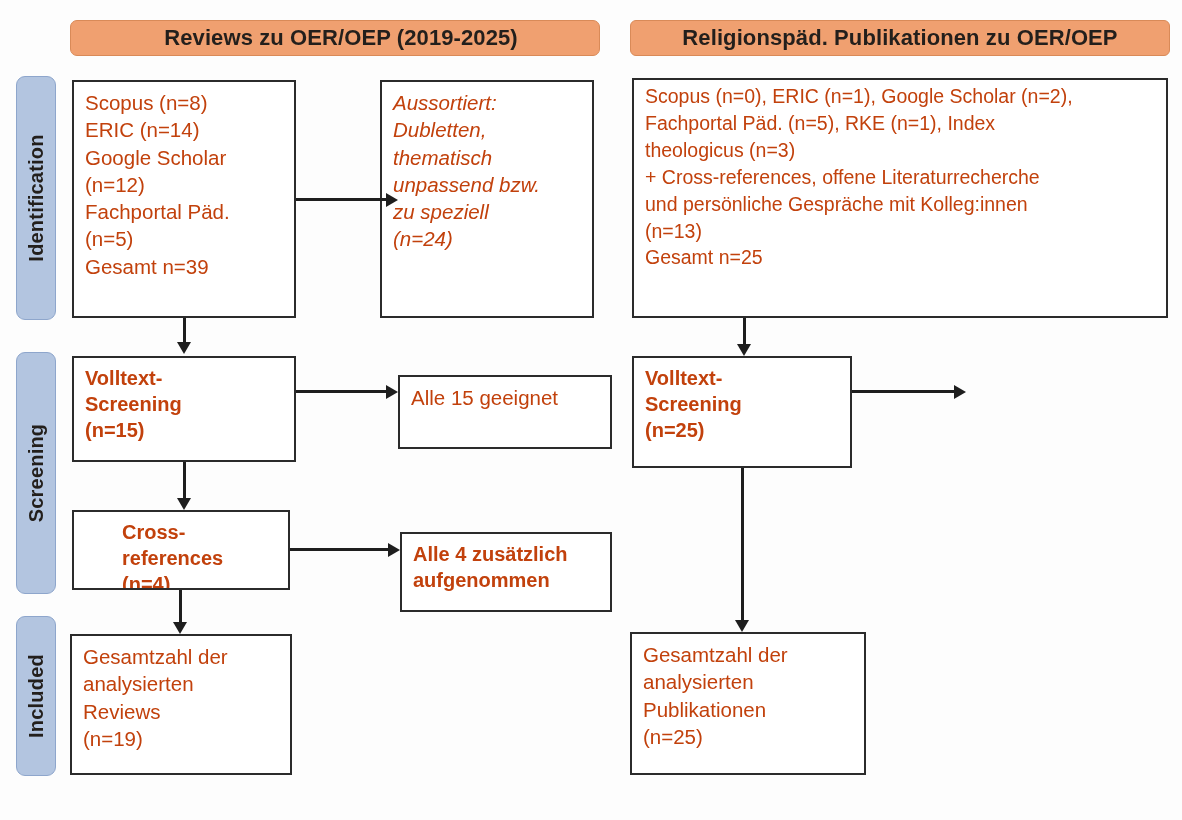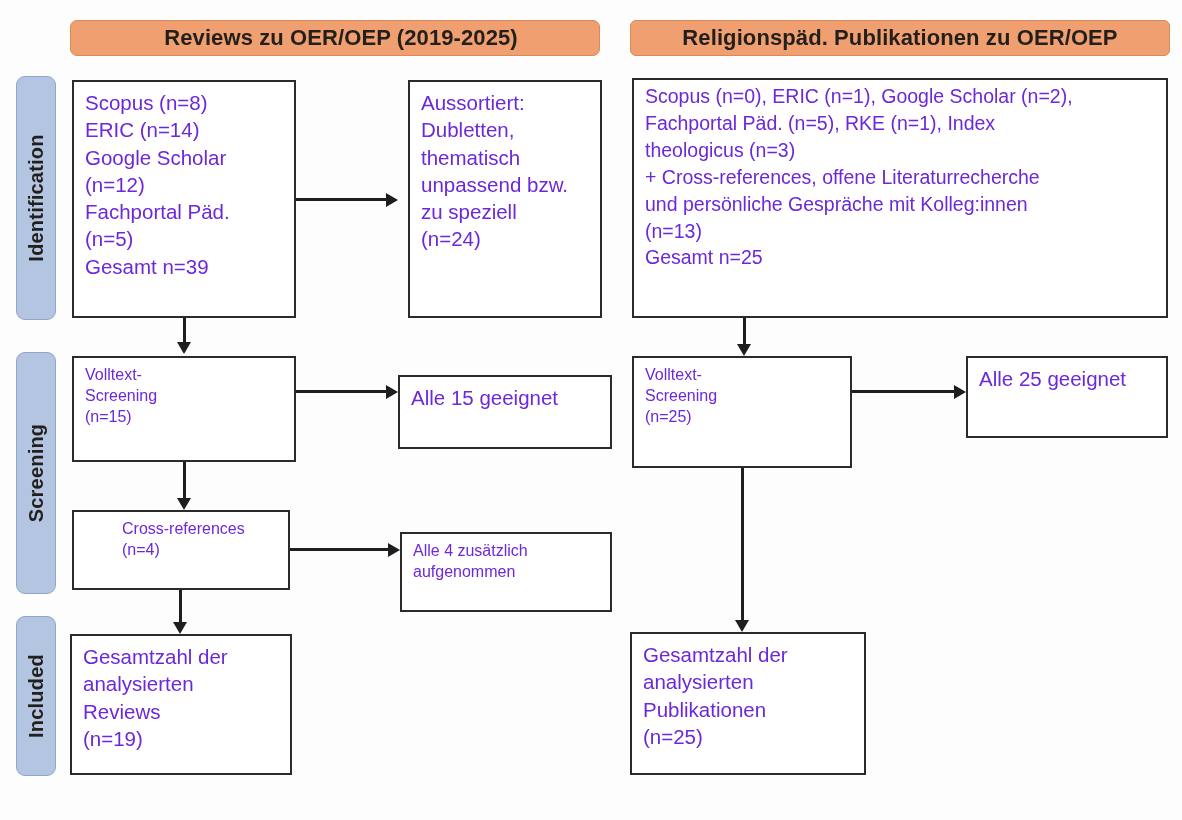--- a/index.html
+++ b/index.html
@@ -52,27 +52,27 @@
     letter-spacing: 0.2px;
   }
 
   
   .box {
     position: absolute;
     background: #ffffff;
     border: 2.5px solid #2b2b2b;
     box-sizing: border-box;
     padding: 7px 9px 4px 11px;
-    color: #6d28d9;
+    color: #c2410c;
     font-size: 20.5px;
     line-height: 1.33;
     white-space: pre-line;
     overflow: hidden;
   }
-  .box.compact { line-height: 1.30; font-size: 16px; }
+  .box.compact { line-height: 1.30; font-size: 20px; font-weight: bold; }
   .box.dense   { font-size: 19.5px; line-height: 1.38; padding-top: 3px; }
 
   
   .conn {
     position: absolute;
     background: #1e1e1e;
   }
   .conn.v { width: 3px; }
   .conn.h { height: 3px; }
 
@@ -117,21 +117,21 @@
   </div>
 
   <div class="box" style="left:72px; top:80px; width:224px; height:238px;">Scopus (n=8)
 ERIC (n=14)
 Google Scholar
 (n=12)
 Fachportal Päd.
 (n=5)
 Gesamt n=39</div>
 
-  <div class="box" style="left:408px; top:80px; width:194px; height:238px;">Aussortiert:
+  <div class="box" style="left:380px; top:80px; width:214px; height:238px;font-style:italic;">Aussortiert:
 Dubletten,
 thematisch
 unpassend bzw.
 zu speziell
 (n=24)</div>
 
   <div class="conn h" style="left:296px; top:198px; width:90px;"></div>
   <div class="arrow-right" style="left:386px; top:192.5px;"></div>
 
   <div class="conn v" style="left:182.5px; top:318px; height:24px;"></div>
@@ -174,21 +174,20 @@
 (n=13)
 Gesamt n=25</div>
 
   <div class="conn v" style="left:742.5px; top:318px; height:26px;"></div>
   <div class="arrow-down" style="left:736.5px; top:344px;"></div>
 
   <div class="box compact" style="left:632px; top:356px; width:220px; height:112px;">Volltext-
 Screening
 (n=25)</div>
 
-  <div class="box" style="left:966px; top:356px; width:202px; height:82px;">Alle 25 geeignet</div>
 
   <div class="conn h" style="left:852px; top:390px; width:102px;"></div>
   <div class="arrow-right" style="left:954px; top:384.5px;"></div>
 
   <div class="conn v" style="left:740.5px; top:468px; height:152px;"></div>
   <div class="arrow-down" style="left:734.5px; top:620px;"></div>
 
   <div class="box" style="left:630px; top:632px; width:236px; height:143px;">Gesamtzahl der
 analysierten
 Publikationen

